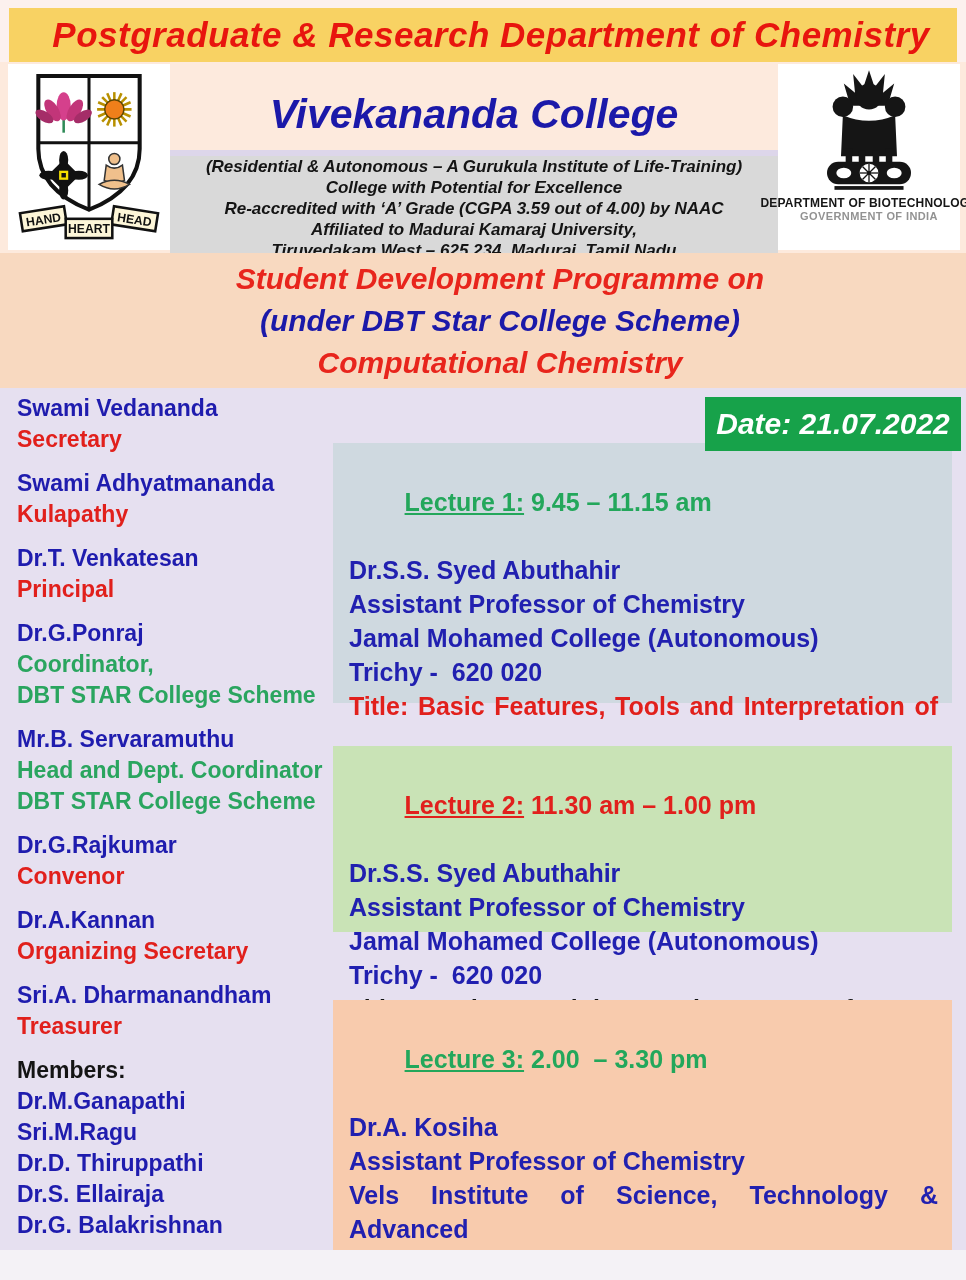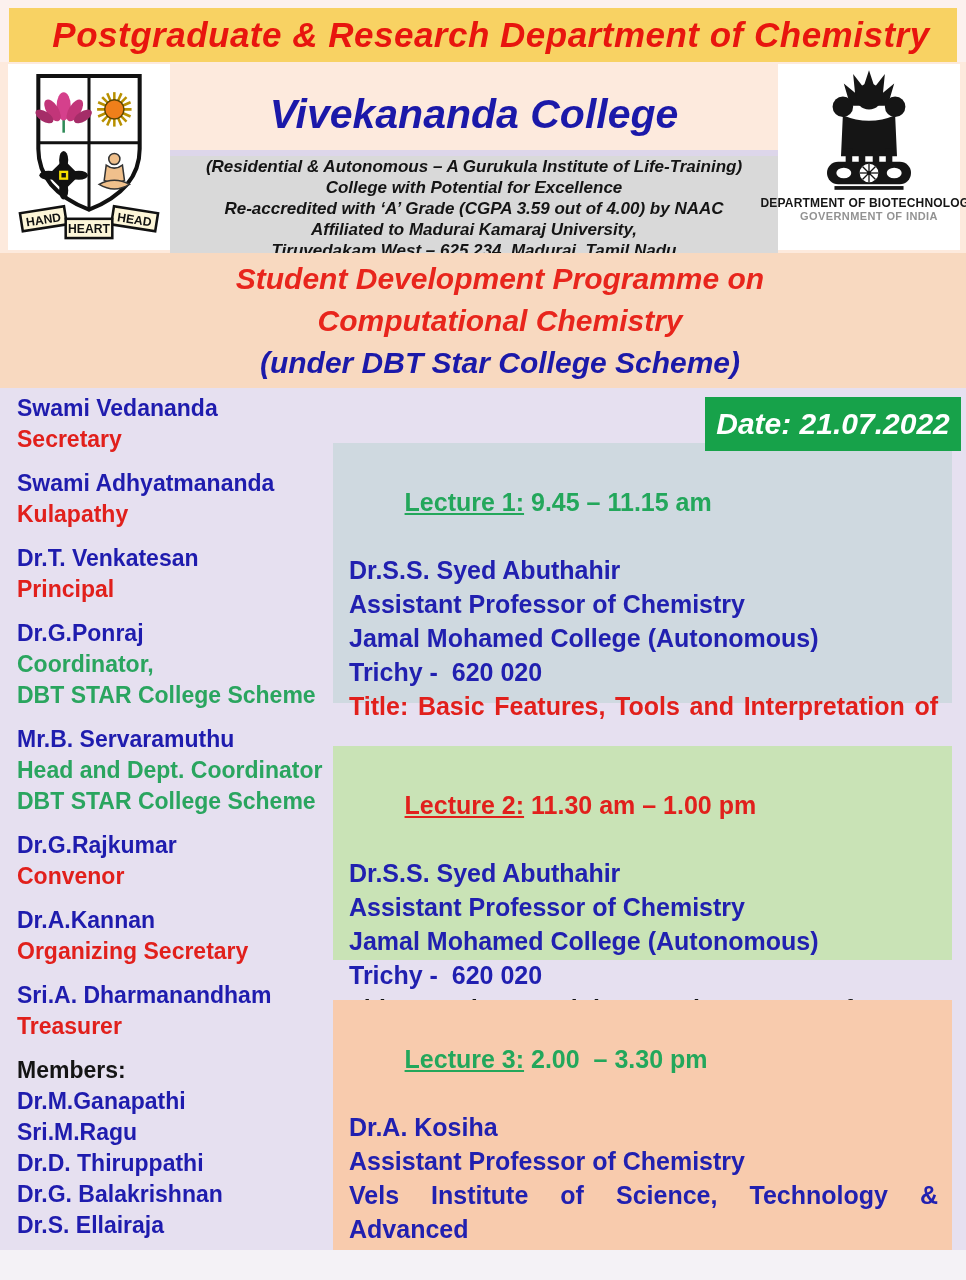--- a/index.html
+++ b/index.html
@@ -42,21 +42,21 @@
   .entry { margin-bottom:13px; }
   .s-name { font-size:23px; line-height:31px; color:#1f1cae; white-space:nowrap; }
   .s-role { font-size:23px; line-height:31px; white-space:nowrap; }
   .role-red { color:#e1201c; }
   .role-green { color:#2aa55f; }
   .members-heading { font-size:23px; line-height:31px; color:#141414; }
   .member-name { font-size:23px; line-height:31px; color:#1f1cae; white-space:nowrap; }
 
   .lec { position:absolute; left:333px; width:619px; padding:8px 14px 8px 16px;margin-top:48px; }
   .lec1 { top:7px;  height:260px; background:#cfd9e0; }
-  .lec2 { top:310px; height:214px; background:#c9e3b6; }
+  .lec2 { top:310px; height:186px; background:#c9e3b6; }
   .lec3 { top:564px; height:260px; background:#f8cbad; }
   .lec-line { font-size:25px; line-height:34px; white-space:pre-wrap; }
   .lec-label { text-decoration:underline; }
   .c-green { color:#23a75b; }
   .c-red   { color:#e1201c; }
   .c-blue  { color:#2120b0; }
   .c-black { color:#141414; }
   .spread { text-align:justify; white-space:normal; }
   .spread::after { content:""; display:inline-block; width:100%; }
 
@@ -171,22 +171,22 @@
         </g>
         <circle cx="75" cy="112" r="2.2" fill="#151515"></circle>
       </svg>
       <div class="dbt-line1">DEPARTMENT OF BIOTECHNOLOGY</div>
       <div class="dbt-line2">GOVERNMENT OF INDIA</div>
     </div>
   </div>
 
   <div class="programme">
     <div class="prog-line prog-red">Student Development Programme on</div>
+    <div class="prog-line prog-blue">(under DBT Star College Scheme)</div>
     <div class="prog-line prog-red">Computational Chemistry</div>
-    <div class="prog-line prog-blue">(under DBT Star College Scheme)</div>
   </div>
 
   <div class="body">
 
     <div class="sidebar">
       <div class="entry">
         <div class="s-name">Swami Vedananda</div>
         <div class="s-role role-red">Secretary</div>
       </div>
       <div class="entry">
@@ -217,22 +217,22 @@
       </div>
       <div class="entry">
         <div class="s-name">Sri.A. Dharmanandham</div>
         <div class="s-role role-red">Treasurer</div>
       </div>
       <div>
         <div class="members-heading">Members:</div>
         <div class="member-name">Dr.M.Ganapathi</div>
         <div class="member-name">Sri.M.Ragu</div>
         <div class="member-name">Dr.D. Thiruppathi</div>
+        <div class="member-name">Dr.S. Ellairaja</div>
         <div class="member-name">Dr.G. Balakrishnan</div>
-        <div class="member-name">Dr.S. Ellairaja</div>
       </div>
     </div>
 
     <div class="lec lec1">
       <div class="lec-line c-green">
         <span class="lec-label">Lecture 1:</span><span> 9.45 – 11.15 am</span>
       </div>
       <div class="lec-line c-blue">Dr.S.S. Syed Abuthahir</div>
       <div class="lec-line c-blue">Assistant Professor of Chemistry</div>
       <div class="lec-line c-blue">Jamal Mohamed College (Autonomous)</div>

